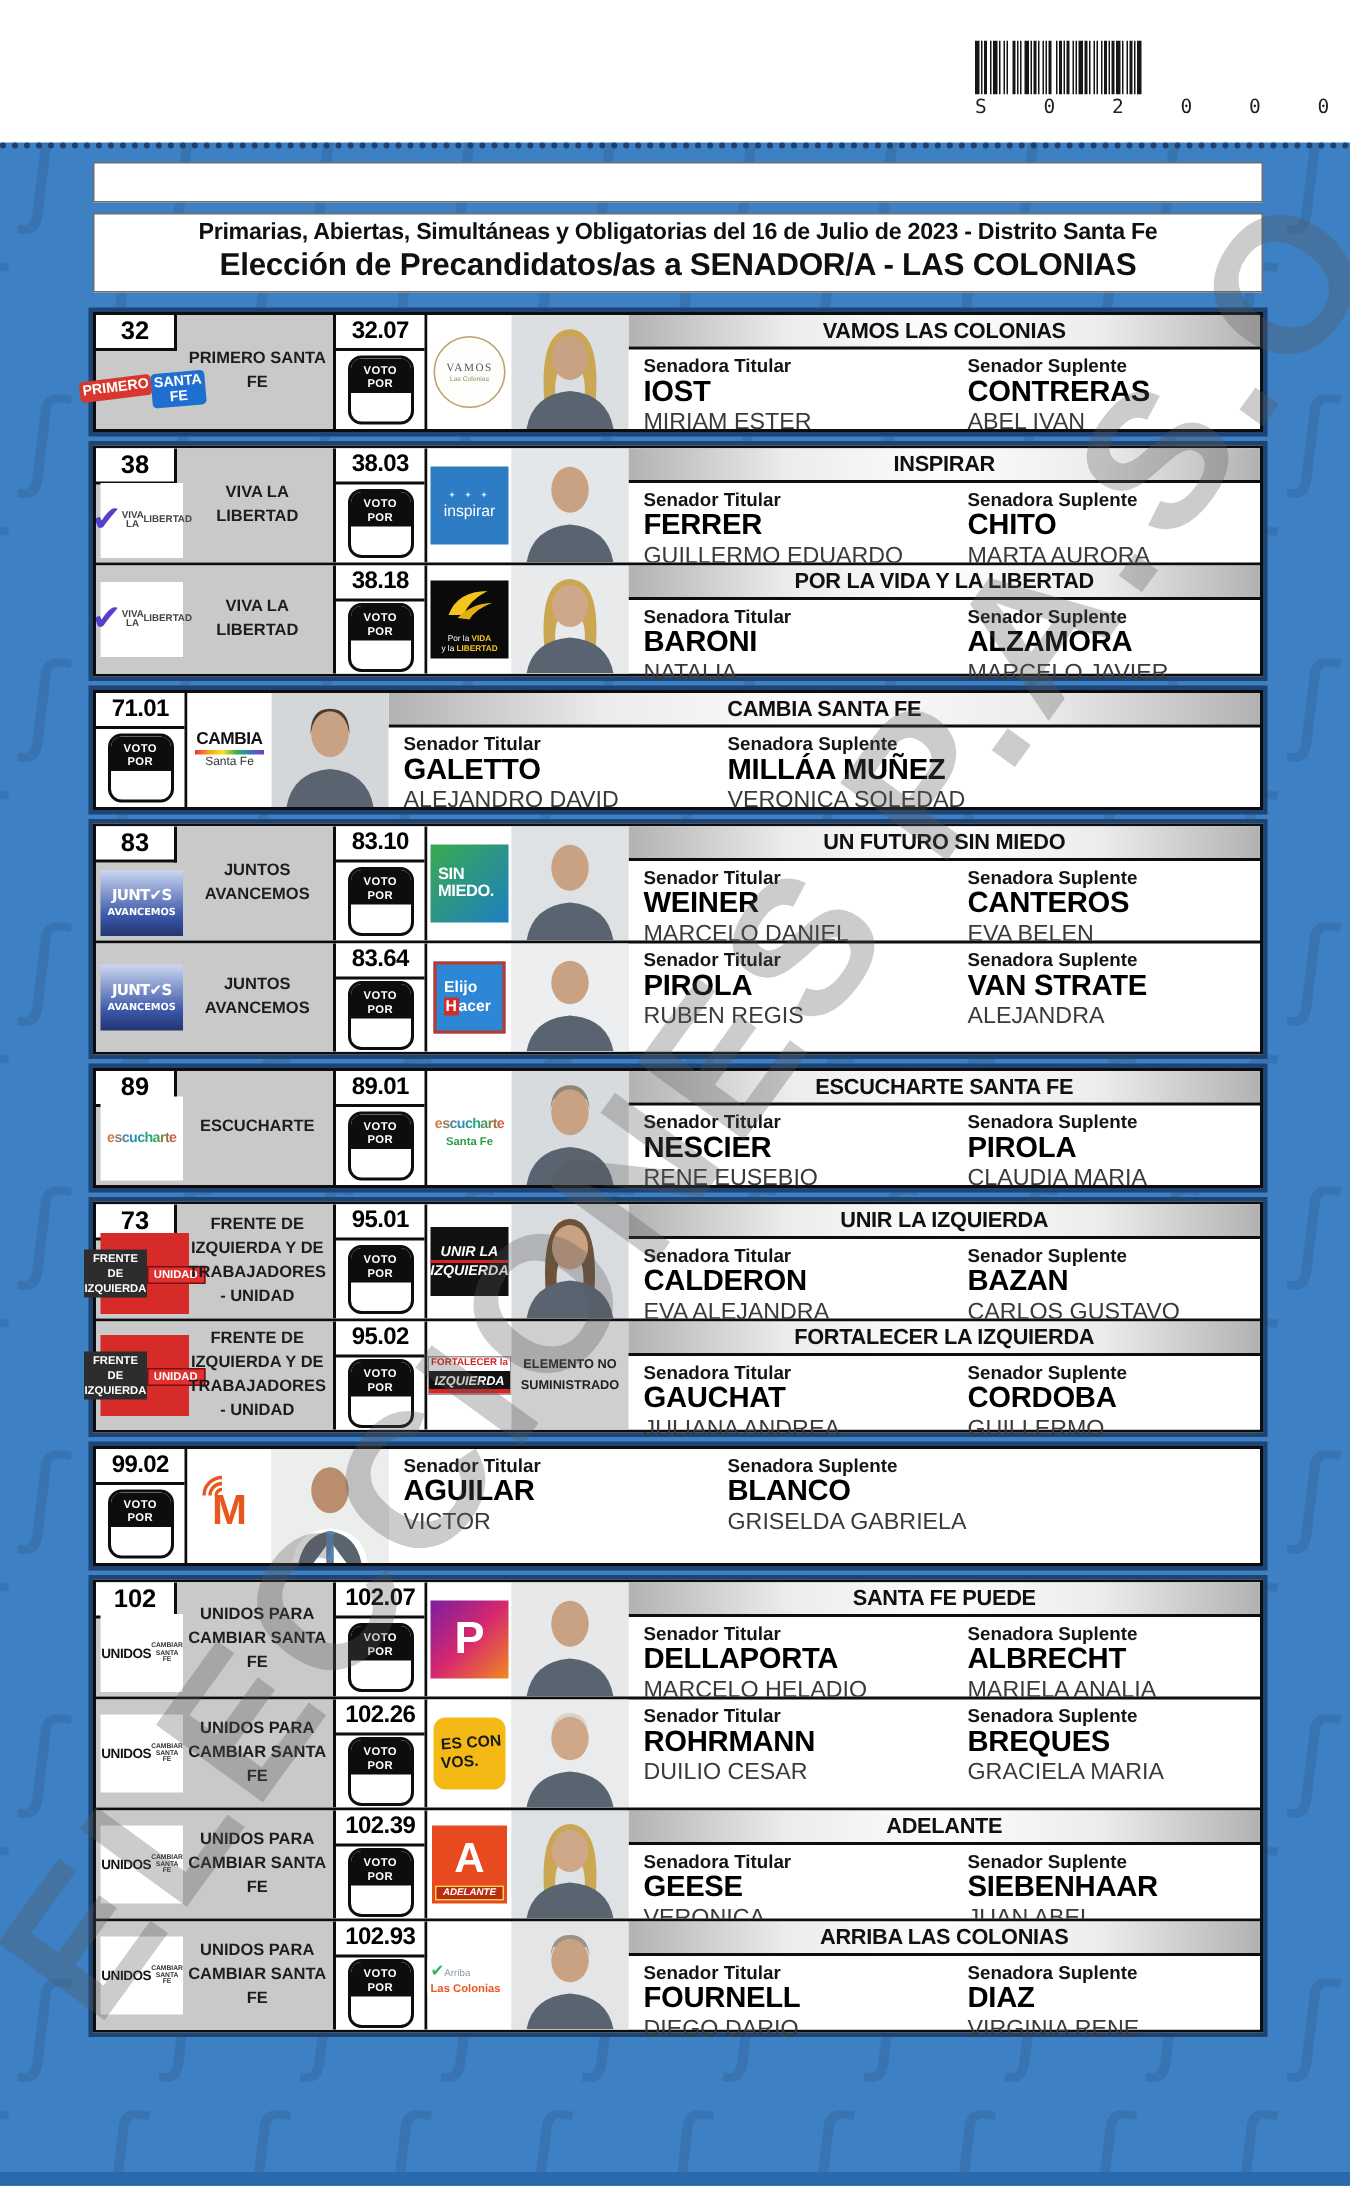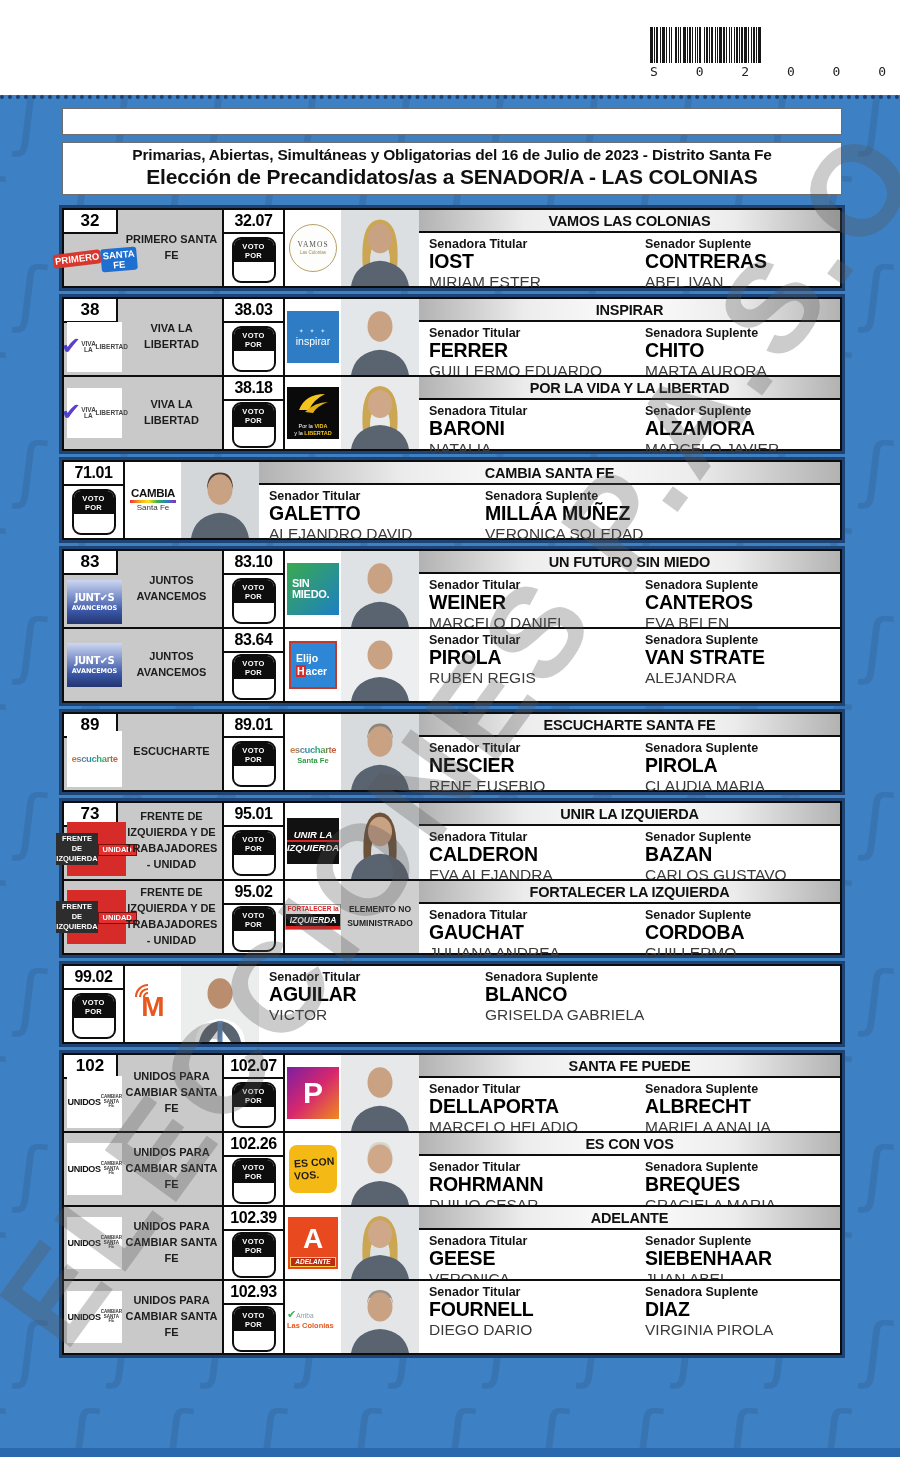--- a/index.html
+++ b/index.html
@@ -1012,21 +1012,20 @@
         </div>
         <div class="photo-cell">
           <svg viewBox="0 0 78 72" preserveAspectRatio="none">
             <rect width="78" height="72" fill="#e9ebec"></rect>
             <path fill="#d9d4c8" d="M27 22 Q28 9 39 9 Q50 9 51 22 L49 17 L29 17 Z"></path>
             <ellipse cx="39" cy="26" rx="12.5" ry="14.5" fill="#cfa88a"></ellipse>
             <path class="ph-shirt ph-light" d="M10 72 Q14 50 39 48 Q64 50 68 72 Z"></path>
           </svg>
         </div>
         <div class="right-panel">
-          <div class="list-header">ES CON VOS</div>
           <div class="panel-body">
             <div class="cand">
               <div class="cand-label">Senador Titular</div>
               <div class="cand-surname">ROHRMANN</div>
               <div class="cand-given">DUILIO CESAR</div>
             </div>
             <div class="cand suplente">
               <div class="cand-label">Senadora Suplente</div>
               <div class="cand-surname">BREQUES</div>
               <div class="cand-given">GRACIELA MARIA</div>
@@ -1112,30 +1111,31 @@
         </div>
         <div class="photo-cell">
           <svg viewBox="0 0 78 72" preserveAspectRatio="none">
             <rect width="78" height="72" fill="#e3e5e7"></rect>
             <path fill="#9a9289" d="M26 23 Q27 9 39 9 Q51 9 52 23 L50 17 L28 17 Z"></path>
             <ellipse cx="39" cy="26" rx="12.5" ry="14.5" fill="#c9a183"></ellipse>
             <path class="ph-shirt ph-light" d="M10 72 Q14 50 39 48 Q64 50 68 72 Z"></path>
           </svg>
         </div>
         <div class="right-panel">
+          <div class="list-header">ARRIBA LAS COLONIAS</div>
           <div class="panel-body">
             <div class="cand">
               <div class="cand-label">Senador Titular</div>
               <div class="cand-surname">FOURNELL</div>
               <div class="cand-given">DIEGO DARIO</div>
             </div>
             <div class="cand suplente">
               <div class="cand-label">Senadora Suplente</div>
               <div class="cand-surname">DIAZ</div>
-              <div class="cand-given">VIRGINIA PIROLA</div>
+              <div class="cand-given">VIRGINIA RENE</div>
             </div>
           </div>
         </div>
       </div>
     </section>
 
   </div>
 </div>
 
 <div class="bottom-edge"></div>

